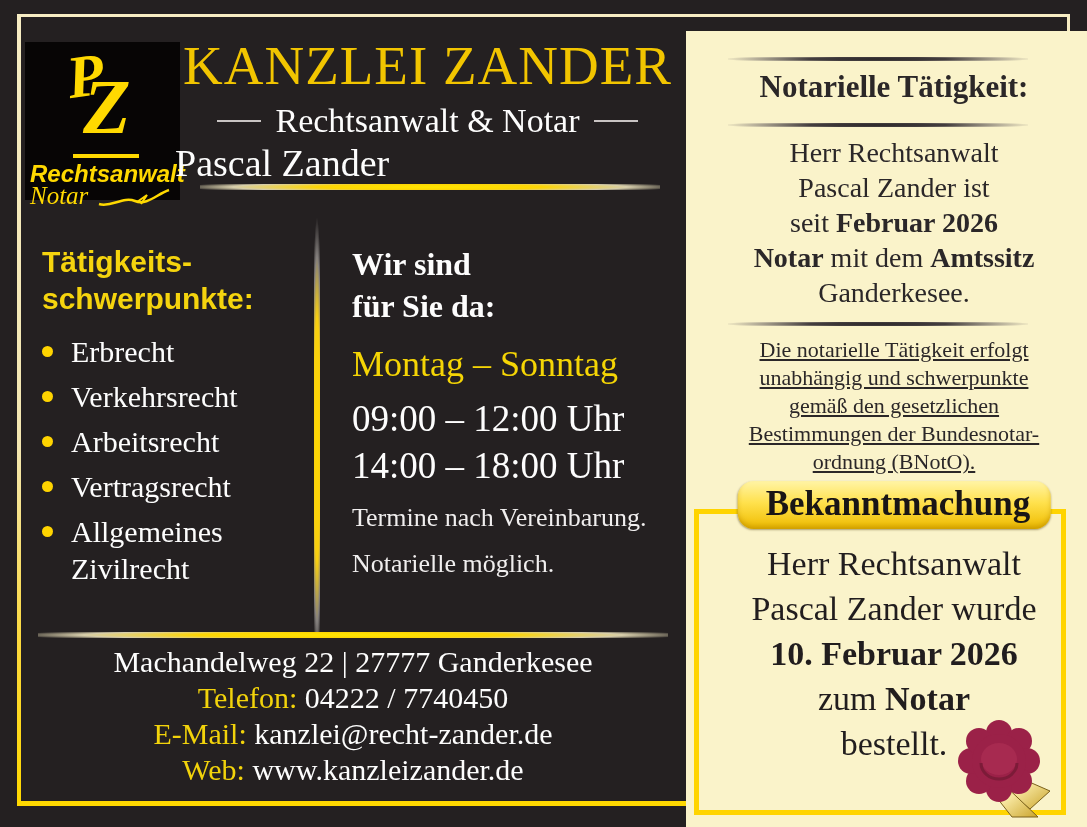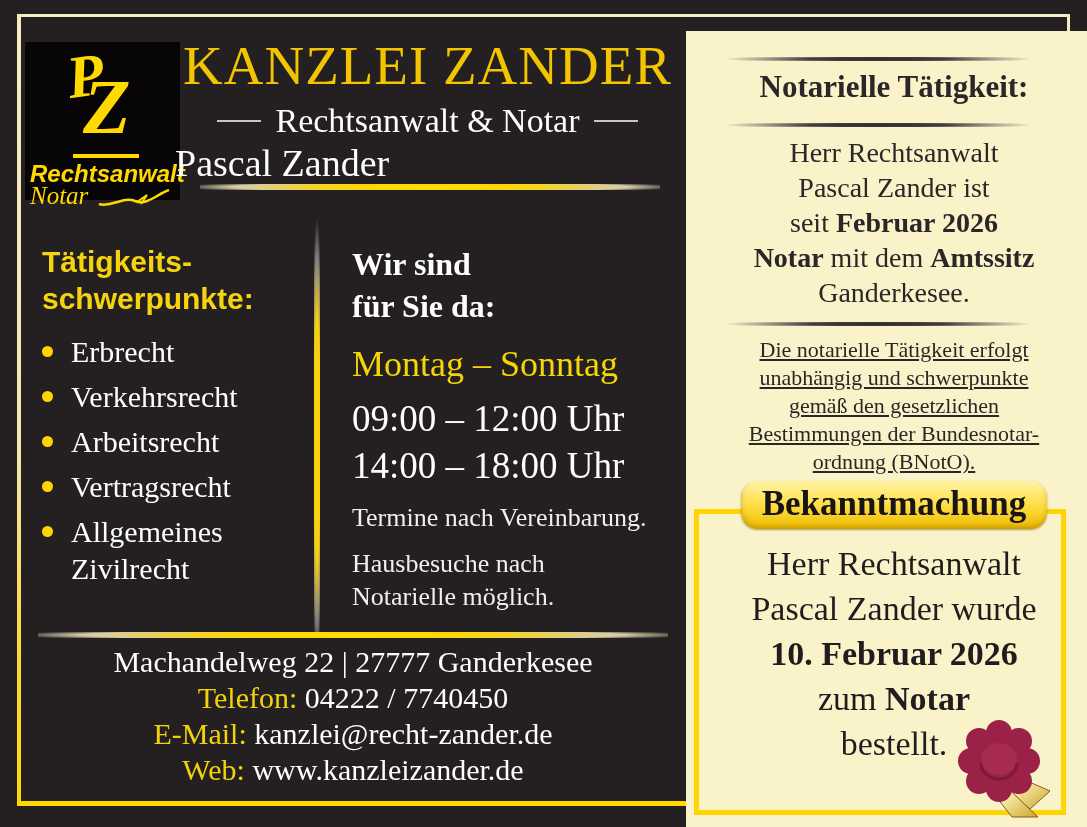--- a/index.html
+++ b/index.html
@@ -124,21 +124,21 @@
     font-size:22px; line-height:28px;text-decoration:underline;
   }
   .ann-box {
     position:absolute; left:8px; top:478px; width:372px; height:306px;
     border:5px solid #ffd400;
   }
   .ann-badge {
     position:absolute; left:50%; top:450px; transform:translateX(-50%);
     white-space:nowrap; z-index:4;
     font-weight:bold; font-size:35px; line-height:35px; color:#191516;
-    padding:5px 20px 8px 20px; border-radius:16px;
+    padding:5px 20px 8px 28px; border-radius:16px;
     background:linear-gradient(to bottom,#fff4a6 0%,#ffe14d 45%,#efbc00 100%);
     box-shadow:0 1px 2px rgba(80,60,0,.45), inset 0 -4px 6px -2px #c59500;
   }
   .ann-text {
     position:absolute; left:0; top:510px; width:100%; text-align:center;
     font-size:34px; line-height:45px; color:#211d1e; z-index:3;
   }
   .seal { position:absolute; left:268px; top:678px; z-index:4; }
 
   .b { font-weight:bold; }
@@ -187,21 +187,20 @@
       <div>Wir sind</div>
       <div>für Sie da:</div>
     </div>
     <div class="hours-days">Montag – Sonntag</div>
     <div class="hours-times">
       <div>09:00 – 12:00 Uhr</div>
       <div>14:00 – 18:00 Uhr</div>
     </div>
     <div class="hours-note1">Termine nach Vereinbarung.</div>
     <div class="hours-note2">
-      <div>Hausbesuche nach</div>
       <div>Notarielle möglich.</div>
     </div>
   </div>
 
   <div class="hdiv-gold above-contact"></div>
 
   <div class="contact">
     <div>Machandelweg 22 | 27777 Ganderkesee</div>
     <div><span class="y">Telefon:</span> <span>04222 / 7740450</span></div>
     <div><span class="y">E-Mail:</span> <span>kanzlei@recht-zander.de</span></div>

